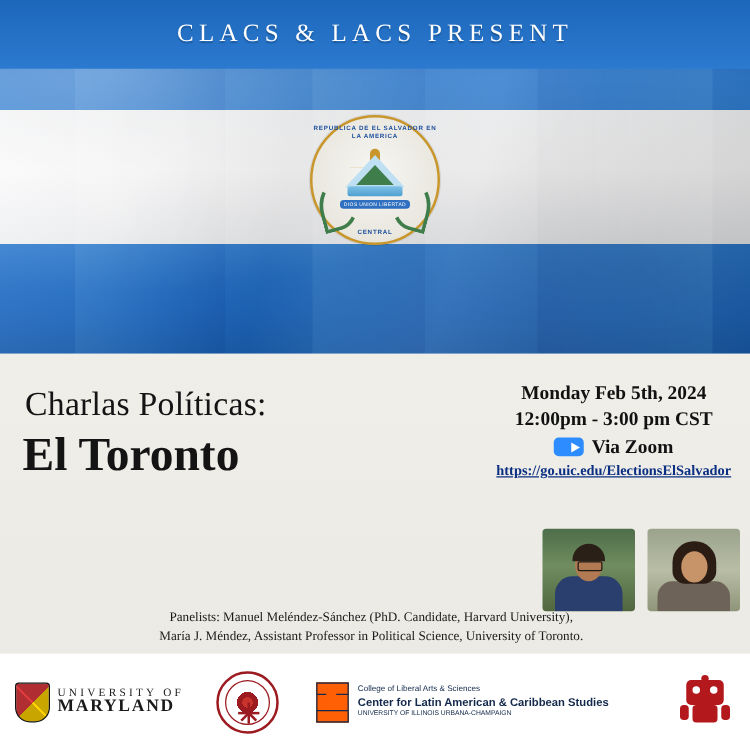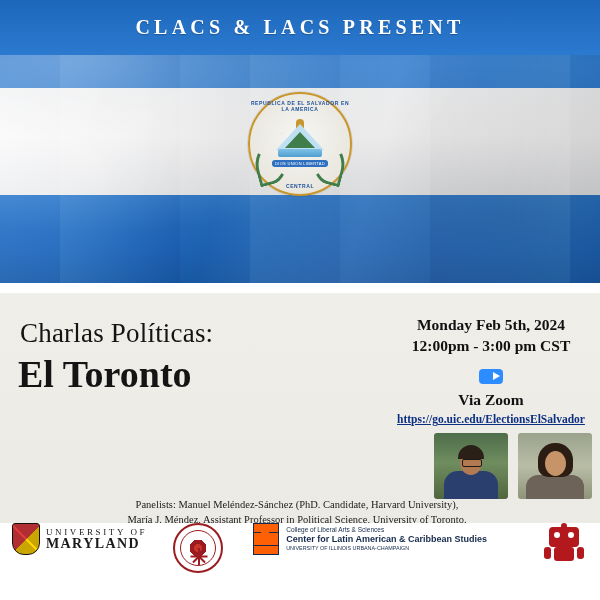--- a/index.html
+++ b/index.html
@@ -35,21 +35,21 @@
   .f2{left:250px;width:90px}
   .f3{left:430px;width:140px;background:linear-gradient(90deg, rgba(0,0,0,.12), rgba(255,255,255,.18));}
 
   
   .header-band{
     position:absolute;left:0;top:0;width:600px;height:55px;
     background:linear-gradient(180deg,#1d67bb,#2b7ad0);
     display:flex;align-items:center;justify-content:center;
   }
   .header-band .t{
-    color:#ffffff;font-size:20px;letter-spacing:4.2px;font-weight:bold;
+    color:#ffffff;font-size:20px;letter-spacing:4.2px;font-weight:normal;
     font-family:"Liberation Serif", serif;
     text-shadow:0 1px 1px rgba(0,0,0,.25);
   }
 
   
   .coa{
     position:absolute;left:50%;top:92px;transform:translateX(-50%);
     width:104px;height:104px;
   }
   .coa .ring{
@@ -104,39 +104,39 @@
   .coa .leaf.r{right:7px;transform:rotate(15deg) scaleX(-1)}
   .coa .ribbon{
     position:absolute;left:50%;top:68px;transform:translateX(-50%);
     width:56px;height:7px;background:#2e6fc0;border-radius:3px;
     color:#fff;font-size:4px;text-align:center;line-height:7px;letter-spacing:.3px;
     font-family:"Liberation Sans", sans-serif;
   }
 
   
   .body-area{
-    position:absolute;left:0;top:293px;width:600px;height:240px;
+    position:absolute;left:0;top:283px;width:600px;height:240px;
     background:linear-gradient(180deg,#efeee9 0%, #eceae4 100%);
   }
   .titles{
     position:absolute;left:18px;top:25px;width:380px;color:#141414;
   }
   .t-kicker{
     font-size:27px;letter-spacing:.2px;margin:0 0 4px 2px;
   }
   .t-main{
     font-size:38px;font-weight:bold;line-height:1.14;margin:0;
   }
 
   .right-col{
     position:absolute;right:6px;top:22px;width:206px;text-align:center;
     font-family:"Liberation Serif", serif;color:#111;
   }
   .r-line{font-size:15.5px;font-weight:bold;line-height:1.34;}
-  .zoom-line{display:flex;align-items:center;justify-content:center;gap:6px;margin-top:12px;flex-direction:column;}
+  .zoom-line{display:flex;align-items:center;justify-content:center;gap:6px;margin-top:1px;}
   .zoom-ico{
     width:24px;height:15px;border-radius:4px;background:#2d8cff;position:relative;flex:0 0 auto;
   }
   .zoom-ico:after{
     content:"";position:absolute;right:3px;top:3.5px;
     border-top:4px solid transparent;border-bottom:4px solid transparent;border-left:7px solid #ffffff;
   }
   .reg{font-size:15.5px;font-weight:bold;margin-top:1px;}
   .link{
     display:block;font-size:11.5px;font-weight:bold;color:#0b2f82;
@@ -158,21 +158,21 @@
 
   
   .panelists{
     position:absolute;left:0;right:6px;bottom:6px;text-align:center;
     font-size:10.5px;line-height:1.45;color:#1a1a1a;
   }
 
   
   .footer{
     position:absolute;left:0;top:523px;width:600px;height:77px;background:#ffffff;
-    display:flex;align-items:flex-start;
+    display:flex;align-items:center;
   }
   .logo{position:relative;flex:0 0 auto;}
 
   
   .umd{margin-left:12px;display:flex;align-items:center;gap:6px;}
   .umd .shield{
     width:26px;height:30px;background:
       linear-gradient(135deg,#e03a3e 50%, #ffd200 50%);
     border:1px solid #111;border-radius:3px 3px 12px 12px;position:relative;overflow:hidden;
   }

